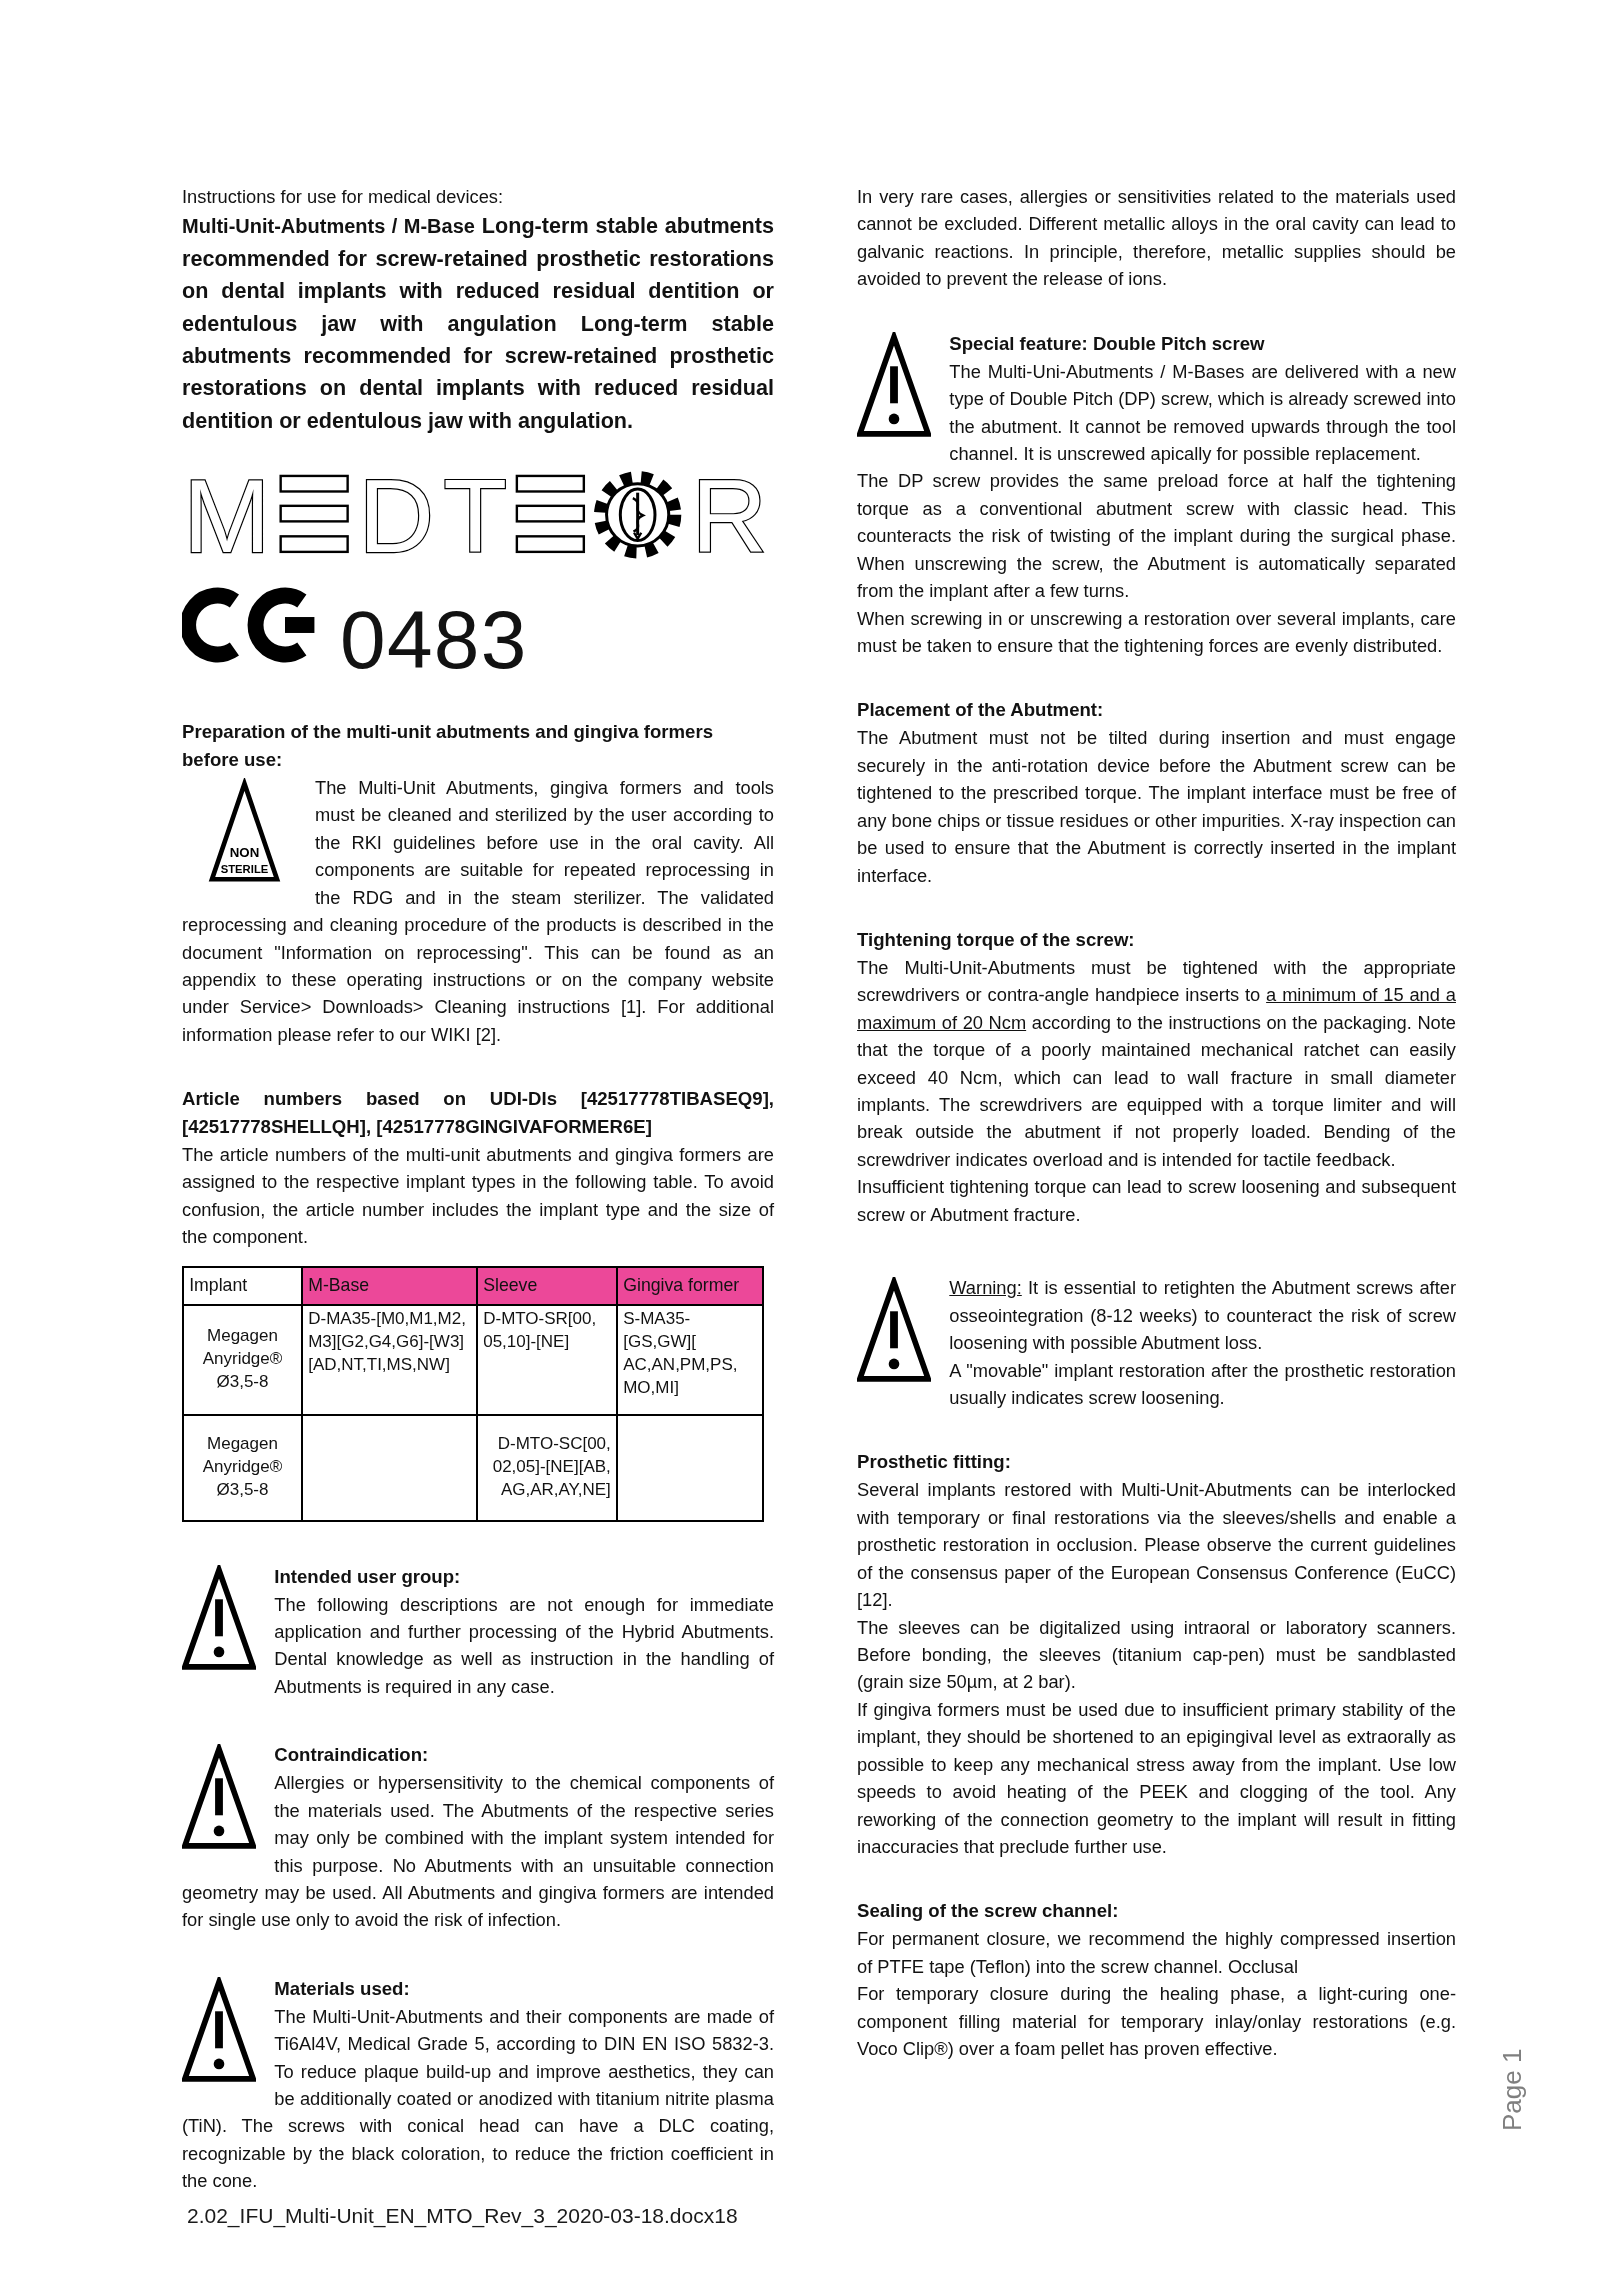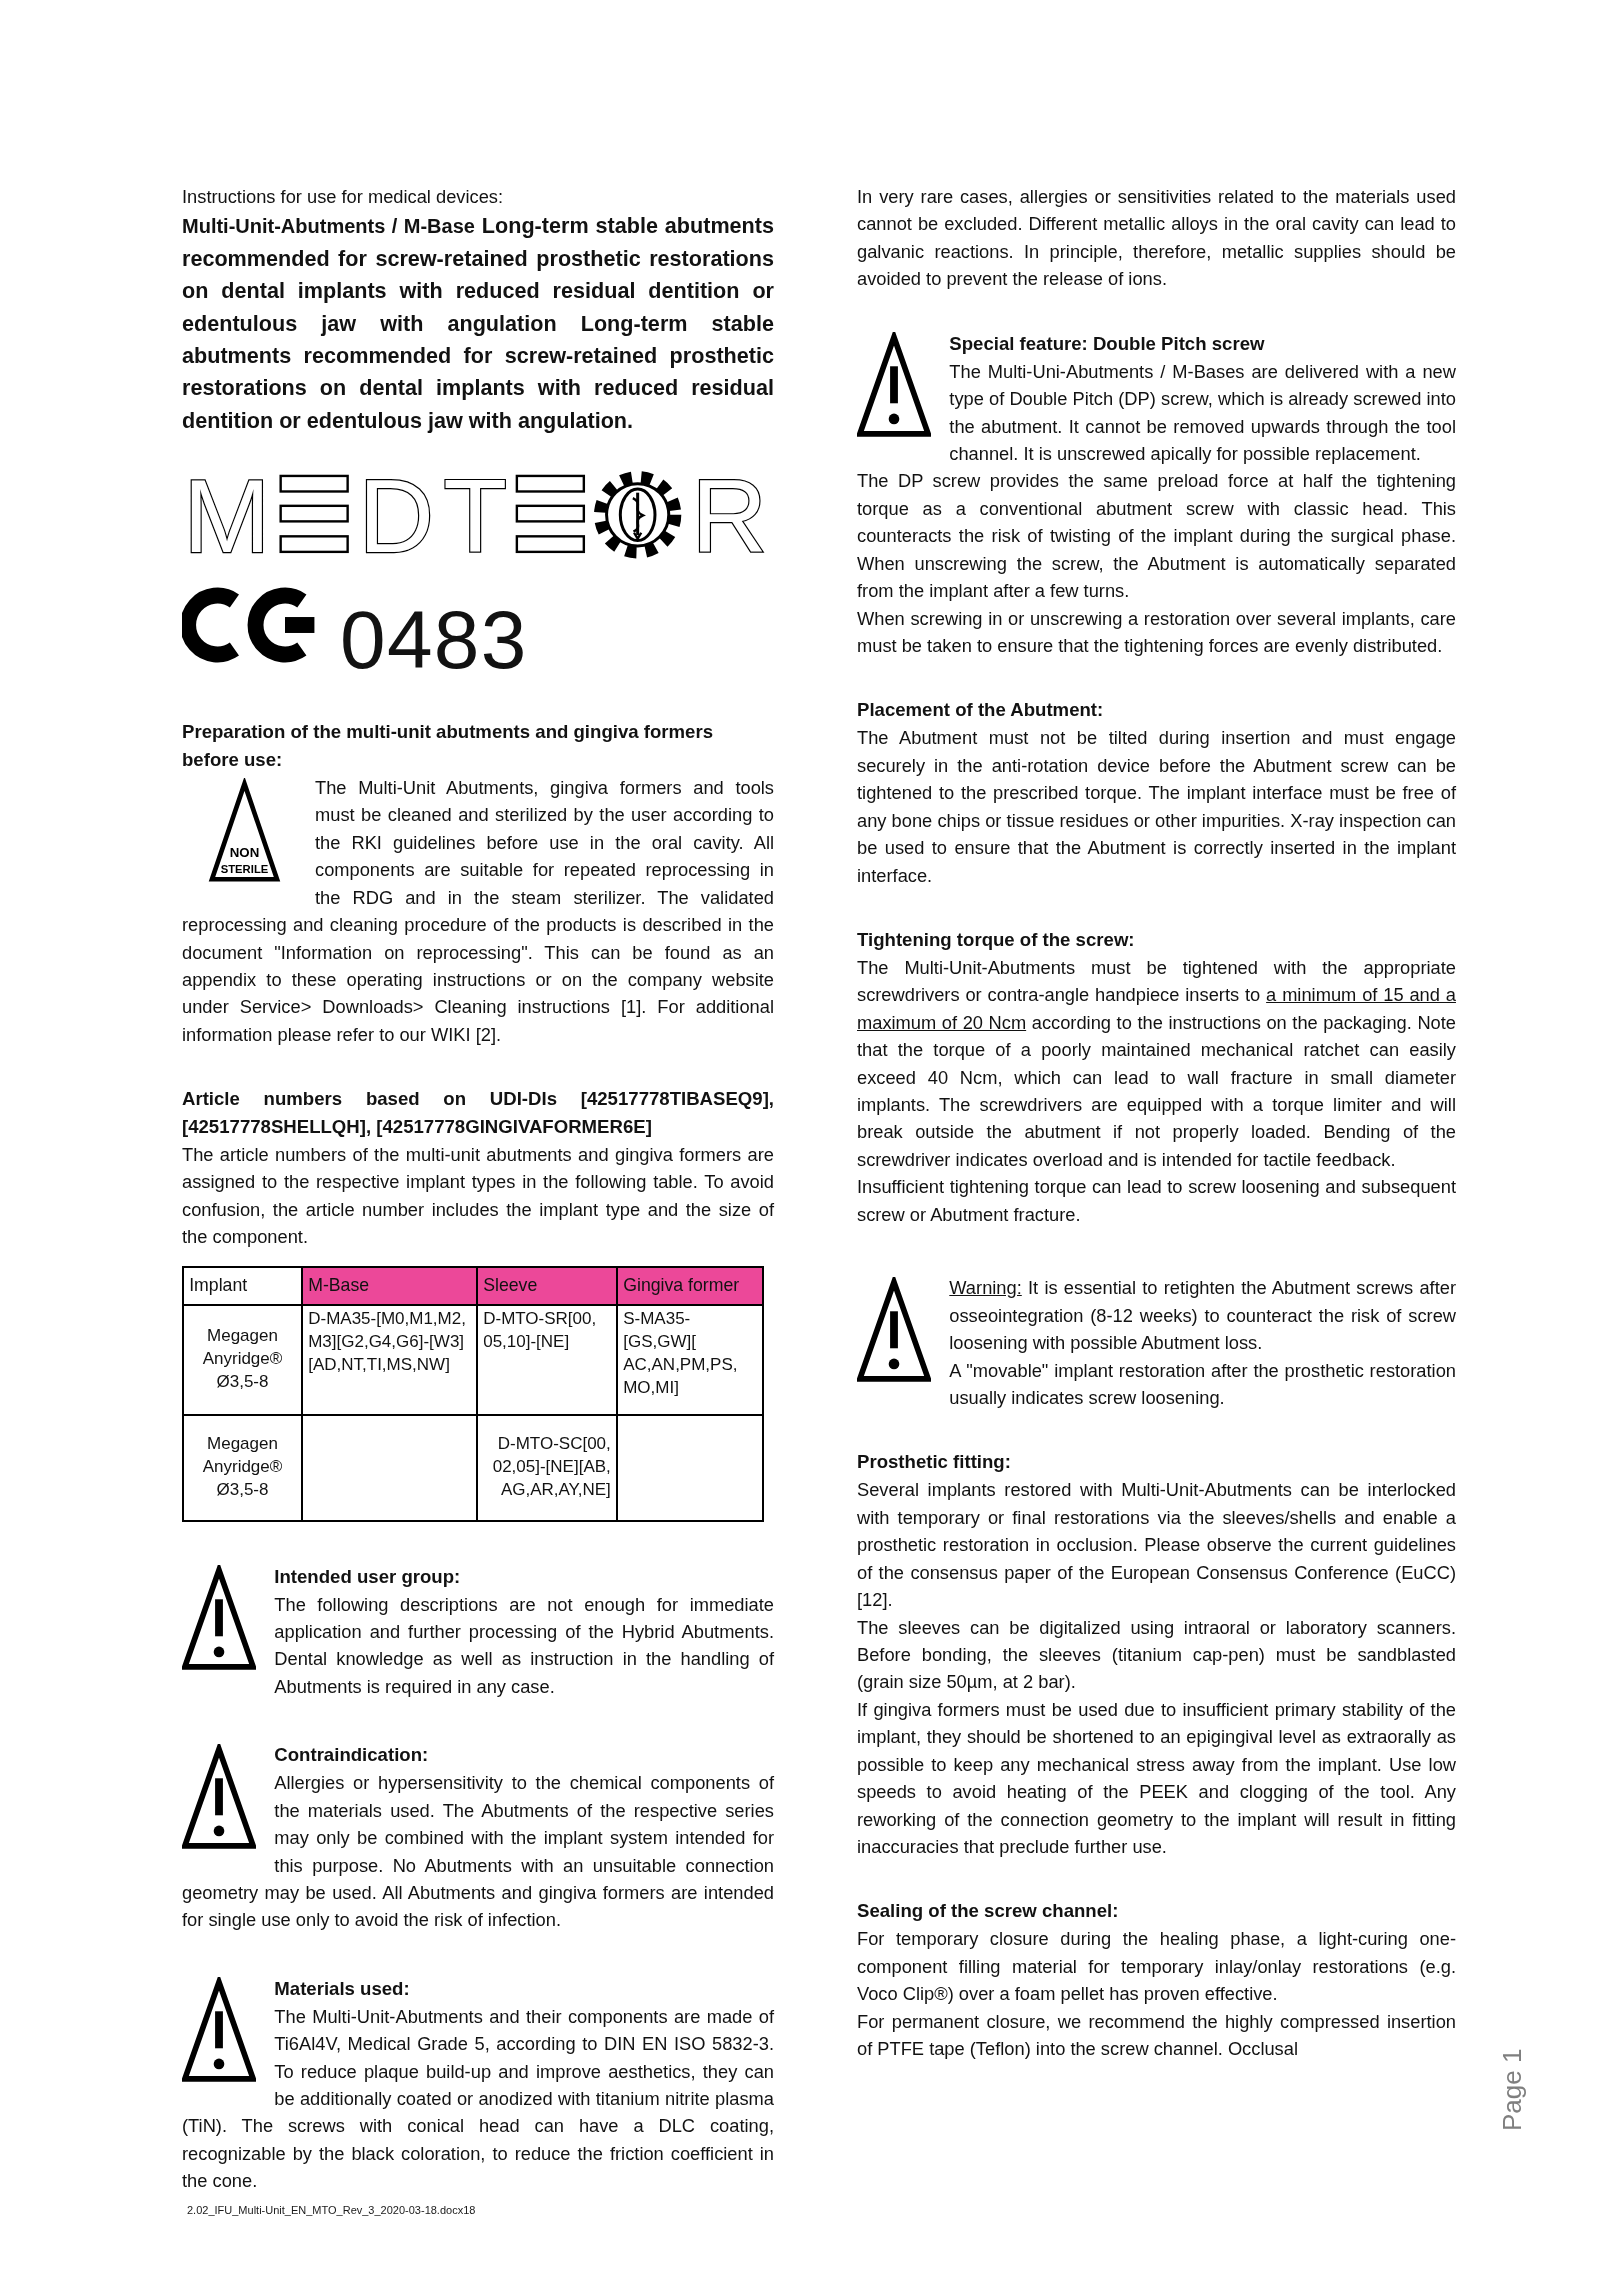--- a/index.html
+++ b/index.html
@@ -32,21 +32,21 @@
   table{border-collapse:collapse;margin-top:15.7px;width:580px;font-size:17px;line-height:1.35;table-layout:fixed;}
   th,td{border:2px solid #000;padding:2.6px 5.2px;overflow:hidden;}
   th{background:#ec4899;font-weight:normal;font-size:17.7px;height:30px;}
   th.white{background:#ffffff;border-radius:16px;}
   col.c1{width:119px;}col.c2{width:175px;}col.c3{width:140px;}col.c4{width:146px;}
   td.implant{text-align:center;vertical-align:middle;}
   tr.r1{height:110px;}
   tr.r1 td.code{vertical-align:top;text-align:left;}
   tr.r2{height:106px;}
   tr.r2 td.code{vertical-align:middle;text-align:right;}
-  .footer{position:absolute;left:187px;top:2204px;font-size:11px;color:#1a1a1a;}
+  .footer{position:absolute;left:187px;top:2204px;font-size:21px;color:#1a1a1a;}
   .page-label{
     position:absolute;left:1497px;top:2131px;transform:rotate(-90deg);
     transform-origin:0 0;font-size:26px;color:#7f7f7f;white-space:nowrap;
   }
 </style>
 </head>
 <body>
 
 <div class="col col-left">
 
@@ -212,21 +212,21 @@
 
   <div class="heading-block">
     <h3>Prosthetic fitting:</h3>
     <p>Several implants restored with Multi-Unit-Abutments can be interlocked with temporary or final restorations via the sleeves/shells and enable a prosthetic restoration in occlusion. Please observe the current guidelines of the consensus paper of the European Consensus Conference (EuCC) [12].</p>
     <p>The sleeves can be digitalized using intraoral or laboratory scanners. Before bonding, the sleeves (titanium cap-pen) must be sandblasted (grain size 50µm, at 2 bar).</p>
     <p>If gingiva formers must be used due to insufficient primary stability of the implant, they should be shortened to an epigingival level as extraorally as possible to keep any mechanical stress away from the implant. Use low speeds to avoid heating of the PEEK and clogging of the tool. Any reworking of the connection geometry to the implant will result in fitting inaccuracies that preclude further use.</p>
   </div>
 
   <div class="heading-block">
     <h3>Sealing of the screw channel:</h3>
+    <p>For permanent closure, we recommend the highly compressed insertion of PTFE tape (Teflon) into the screw channel. Occlusal</p>
     <p>For temporary closure during the healing phase, a light-curing one-component filling material for temporary inlay/onlay restorations (e.g. Voco Clip®) over a foam pellet has proven effective.</p>
-    <p>For permanent closure, we recommend the highly compressed insertion of PTFE tape (Teflon) into the screw channel. Occlusal</p>
   </div>
 
 </div>
 
 <div class="footer">2.02_IFU_Multi-Unit_EN_MTO_Rev_3_2020-03-18.docx18</div>
 <div class="page-label">Page 1</div>
 
 
 </body></html>

